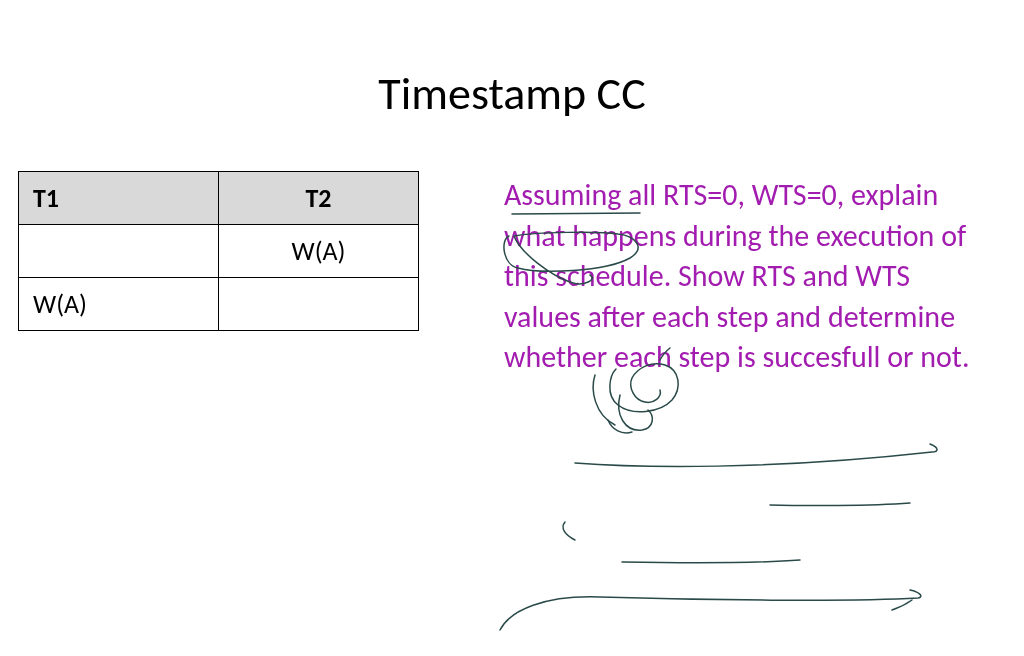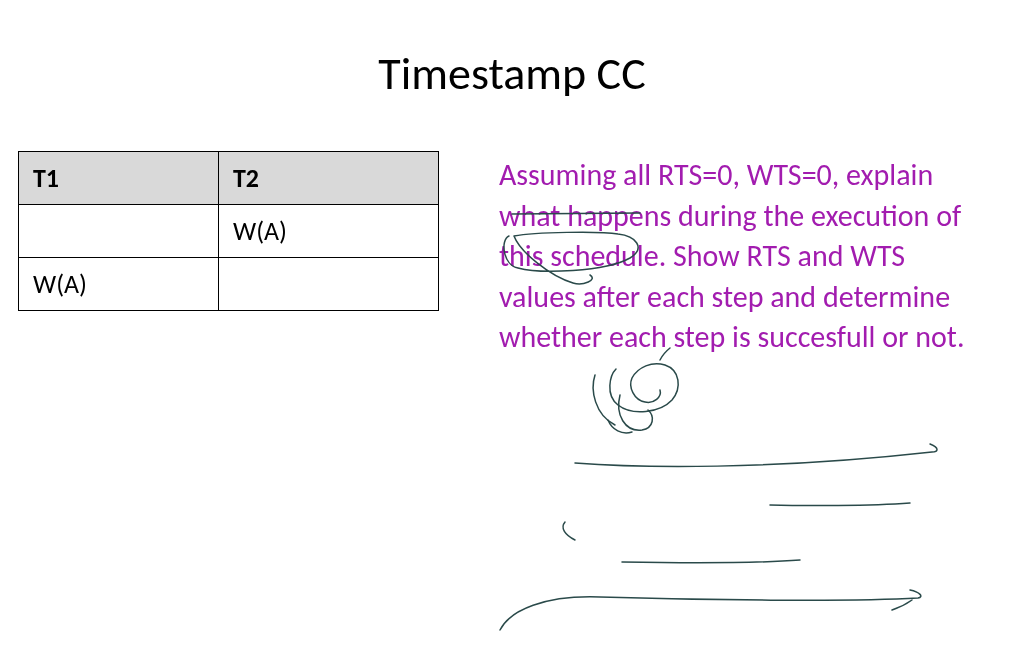--- a/index.html
+++ b/index.html
@@ -13,28 +13,28 @@
       background: #ffffff;
       font-family: Calibri, Arial, sans-serif;
       position: relative;
       overflow: hidden;
     }
     .title {
       text-align: center;
       font-size: 46px;
       font-weight: 400;
       color: #000;
-      padding-top: 45px;
+      padding-top: 65px;
       width: 100%;
     }
     .content {
       display: flex;
       padding-top: 50px;
       padding-left: 18px;
-      gap: 60px;
+      gap: 85px;
     }
     .table-container {
       flex-shrink: 0;
     }
     table {
       border-collapse: collapse;
     }
     th, td {
       border: 1px solid #000;
       text-align: left;
@@ -44,21 +44,22 @@
       vertical-align: middle;
     }
     th {
       background: #d9d9d9;
       font-weight: bold;
     }
     th:first-child, td:first-child {
       width: 200px;
     }
     th:last-child, td:last-child {
-      width: 220px;
+      width: 200px;
+      text-align: center;
     }
     .explanation {
       font-size: 30px;
       line-height: 1.35;
       color: #a21caf;
       max-width: 480px;
       padding-top: 4px;
     }
     .annotations {
       position: absolute;

